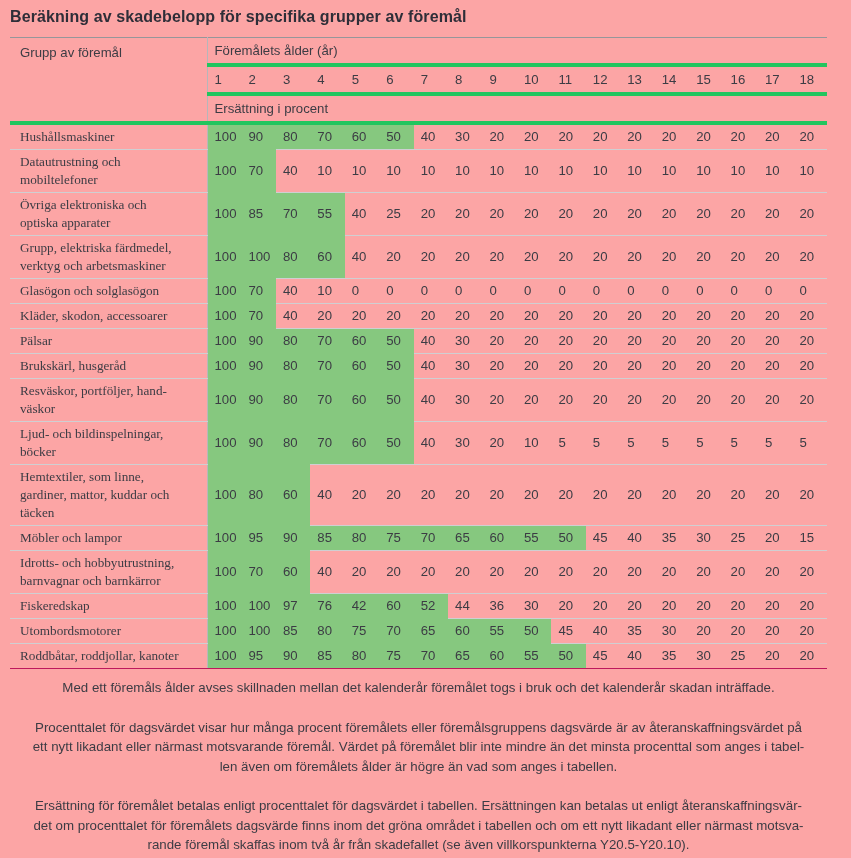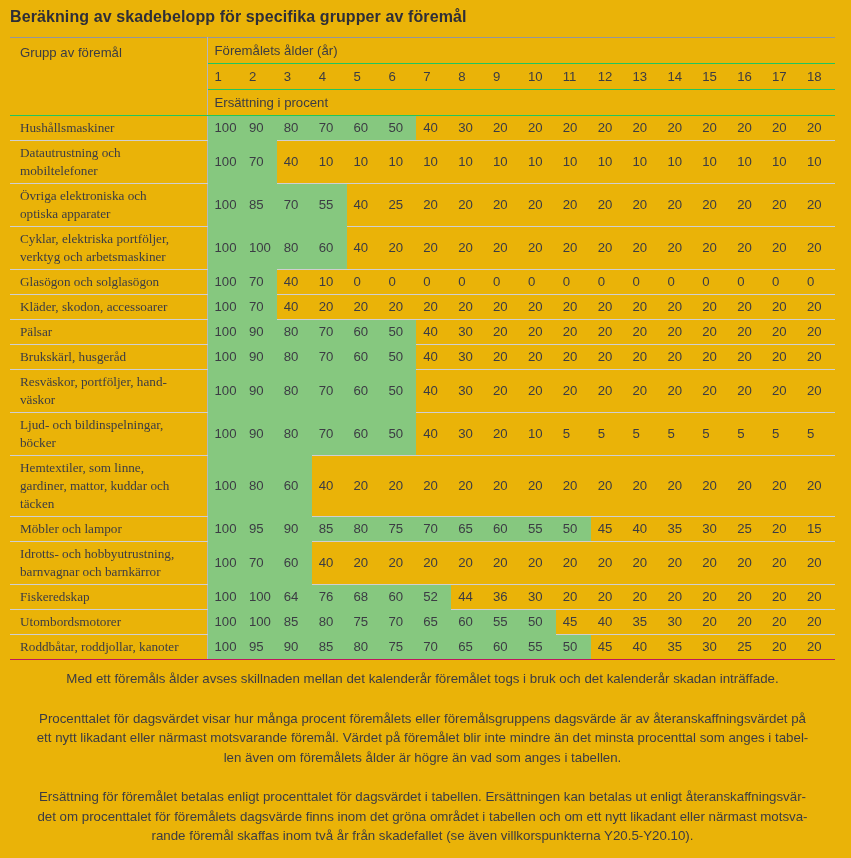--- a/index.html
+++ b/index.html
@@ -6,23 +6,23 @@
     margin: 0;
     padding: 0;
     background: #ffffff;
     font-family: "Liberation Sans", "DejaVu Sans", sans-serif;
     color: #3c3c44;
   }
   .page {
     width: 851px;
     height: 858px;
     box-sizing: border-box;
-    padding: 8px 16px 0 10px;
+    padding: 8px 24px 0 10px;
     overflow: hidden;
-    background: #eab308;
+    background: #fca5a5;
   }
   h1.title {
     font-size: 16px;
     font-weight: 700;
     color: #2e2e38;
     margin: 0 0 11px 0;
     letter-spacing: 0.1px;
   }
   table.dep-table {
     width: 100%;
@@ -31,21 +31,21 @@
     border-top: 1px solid #96969a;
   }
   .dep-table th, .dep-table td {
     font-weight: 400;
     font-size: 13.2px;
     text-align: left;
     vertical-align: middle;
     color: #3c3c44;
   }
   .dep-table thead th {
-    border-bottom: 1px solid #22c55e;
+    border-bottom: 4px solid #22c55e;
     padding: 4px 2px 4px 7px;
     line-height: 17px;
     height: 25px;
     box-sizing: border-box;
   }
   .dep-table th.group-col {
     width: 197px;
     border-right: 1px solid #b6b6ba;
     vertical-align: top;
     padding: 6px 8px 4px 10px;
@@ -175,21 +175,21 @@
           <td class="val">20</td>
           <td class="val">20</td>
           <td class="val">20</td>
           <td class="val">20</td>
           <td class="val">20</td>
           <td class="val">20</td>
           <td class="val">20</td>
           <td class="val">20</td>
         </tr>
         <tr>
-          <td class="label-cell">Cyklar, elektriska portföljer,
+          <td class="label-cell">Grupp, elektriska färdmedel,
 verktyg och arbetsmaskiner</td>
           <td class="val g gb">100</td>
           <td class="val g gb">100</td>
           <td class="val g">80</td>
           <td class="val g">60</td>
           <td class="val">40</td>
           <td class="val">20</td>
           <td class="val">20</td>
           <td class="val">20</td>
           <td class="val">20</td>
@@ -394,23 +394,23 @@
           <td class="val">20</td>
           <td class="val">20</td>
           <td class="val">20</td>
           <td class="val">20</td>
           <td class="val">20</td>
         </tr>
         <tr>
           <td class="label-cell">Fiskeredskap</td>
           <td class="val g gb">100</td>
           <td class="val g gb">100</td>
-          <td class="val g gb">64</td>
+          <td class="val g gb">97</td>
           <td class="val g gb">76</td>
-          <td class="val g gb">68</td>
+          <td class="val g gb">42</td>
           <td class="val g gb">60</td>
           <td class="val g gb">52</td>
           <td class="val">44</td>
           <td class="val">36</td>
           <td class="val">30</td>
           <td class="val">20</td>
           <td class="val">20</td>
           <td class="val">20</td>
           <td class="val">20</td>
           <td class="val">20</td>

